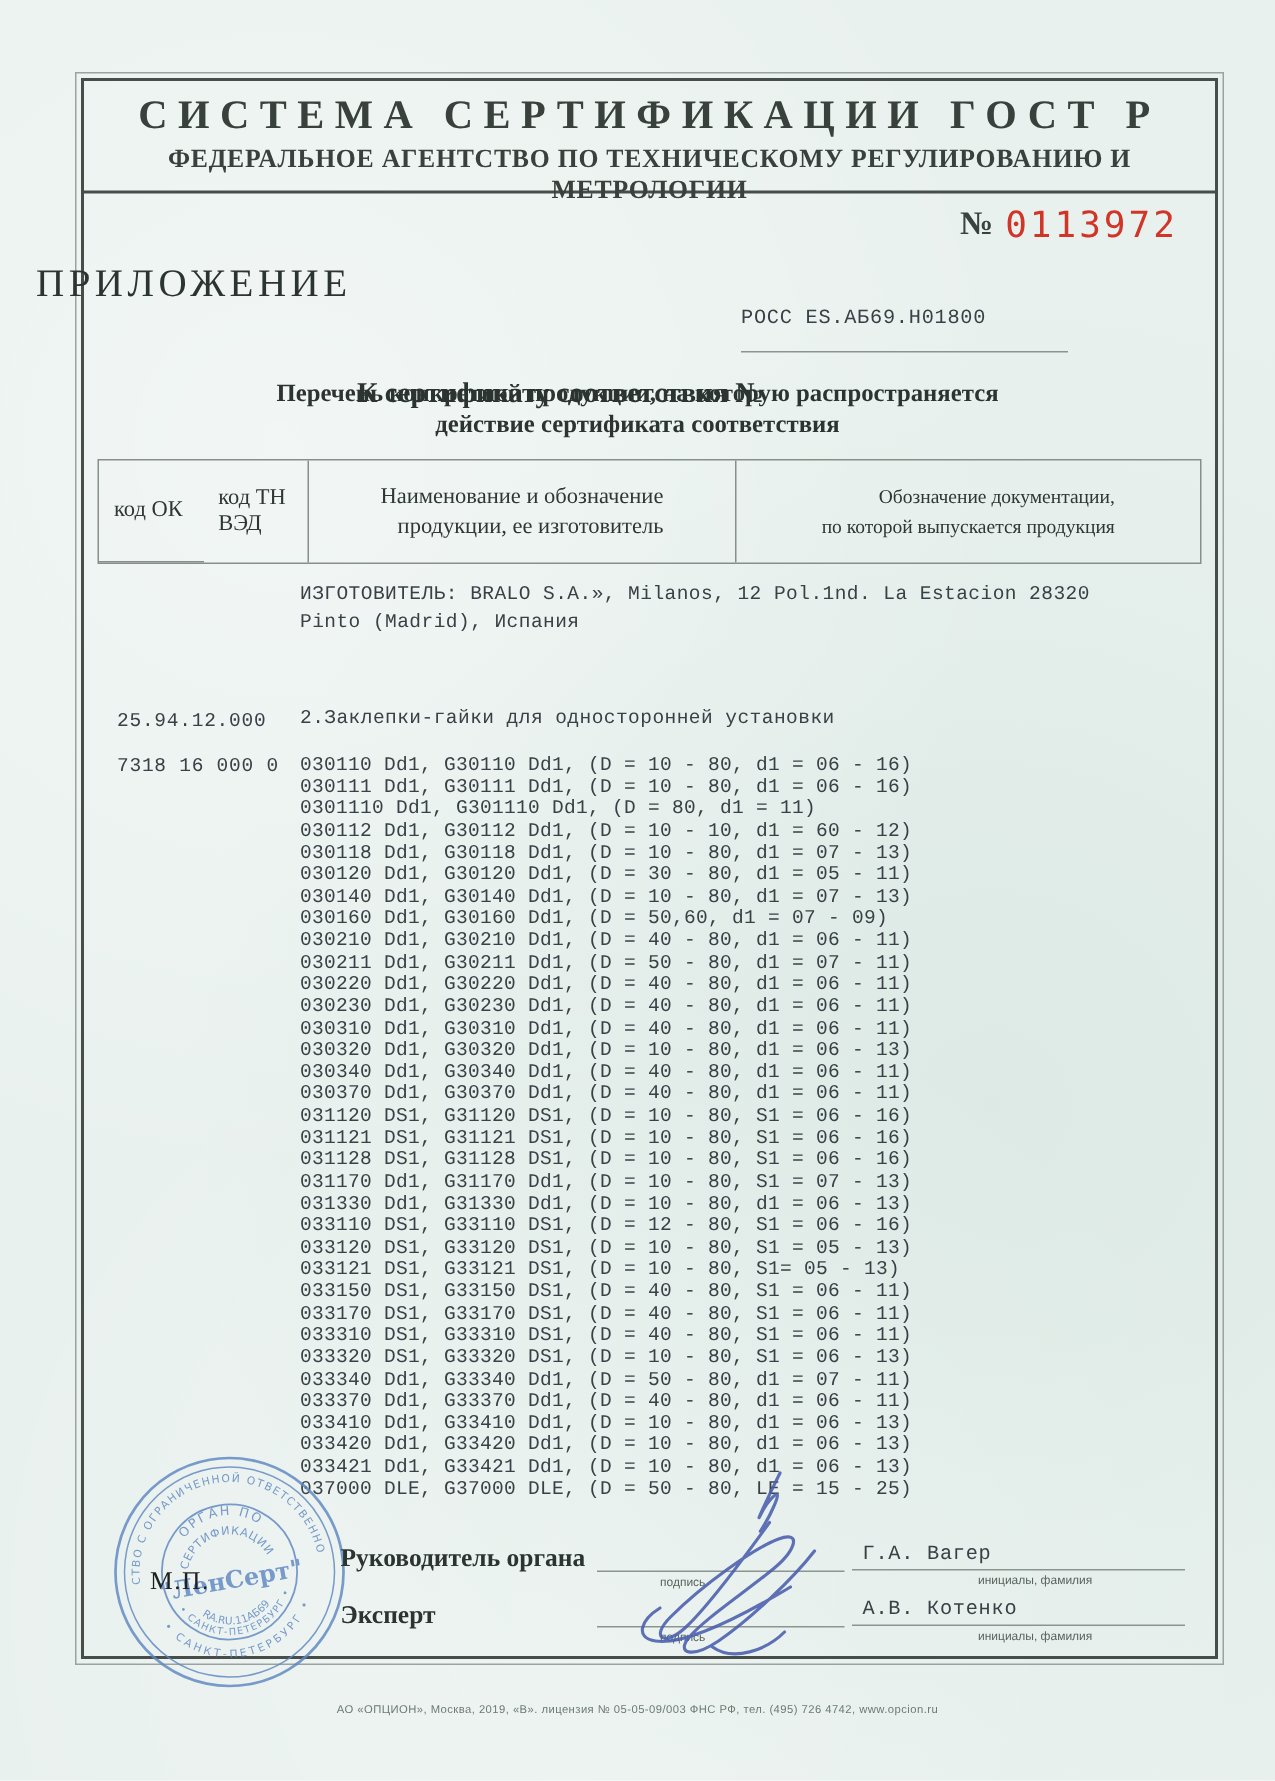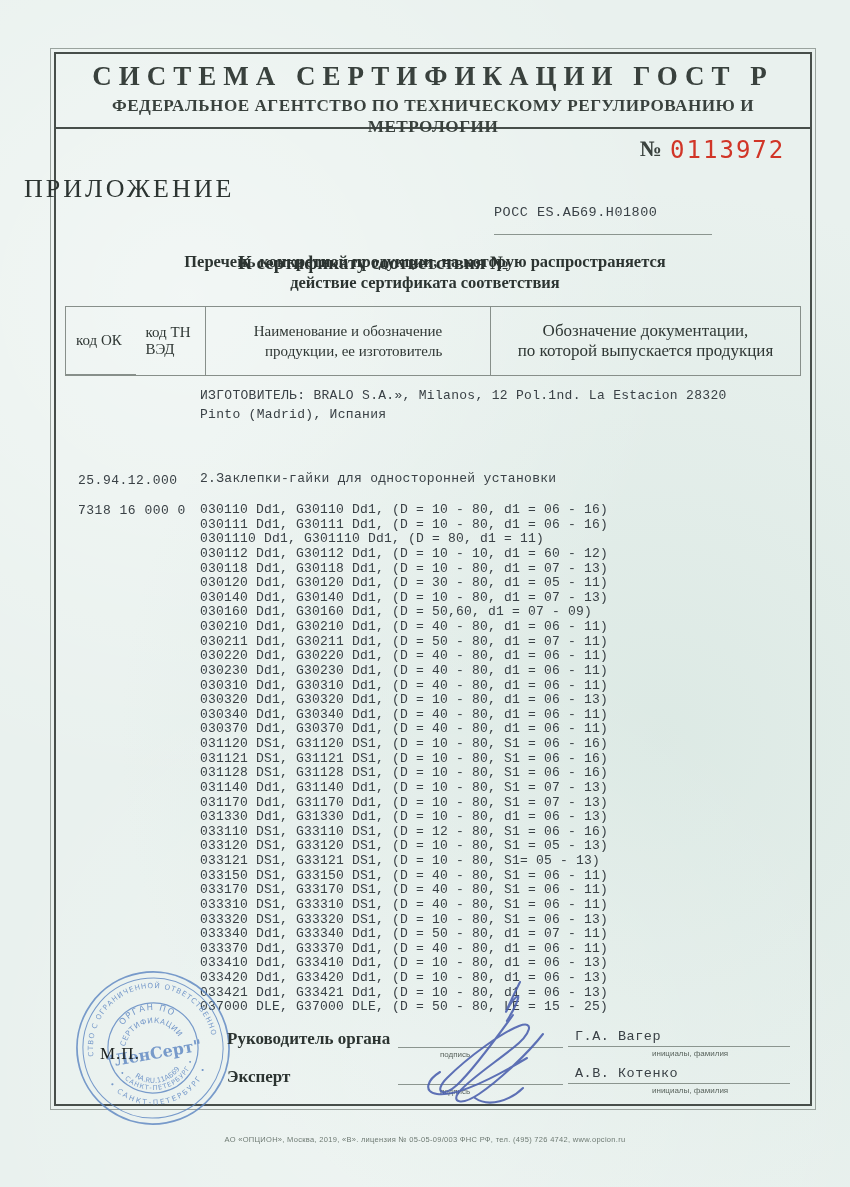--- a/index.html
+++ b/index.html
@@ -70,21 +70,21 @@
   .spec-table{
     left:65px;top:306px;width:736px;height:70px;
     border:1px solid #878f8a;
     display:flex;
     box-sizing:border-box;
   }
   .spec-table .c1{width:140px;border-right:1px solid #878f8a;display:flex;flex-direction:row;box-sizing:border-box;justify-content:flex-end;}
   .spec-table .c1 .cell{flex:1;display:flex;align-items:center;padding-left:10px;font-size:15px;box-sizing:border-box;}
   .spec-table .c1 .cell.top{border-bottom:1px solid #878f8a;}
   .spec-table .c2{width:285px;border-right:1px solid #878f8a;display:flex;align-items:center;justify-content:center;text-align:right;font-size:15px;line-height:20px;white-space:pre-line;box-sizing:border-box;}
-  .spec-table .c3{flex:1;display:flex;align-items:center;justify-content:center;text-align:center;font-size:17px;line-height:20px;white-space:pre-line;box-sizing:border-box;}
+  .spec-table .c3{flex:1;display:flex;align-items:center;justify-content:center;text-align:right;font-size:13px;line-height:20px;white-space:pre-line;box-sizing:border-box;}
   
   .mono{font-family:"Liberation Mono",monospace;color:#3a4146;}
   .manufacturer{left:200px;top:386px;font-size:13px;line-height:19px;white-space:pre-line;letter-spacing:.3px;}
   .ok-code{left:78px;top:473px;font-size:13px;letter-spacing:.5px;}
   .group-title{left:200px;top:471px;font-size:13px;letter-spacing:.3px;}
   .tnved-code{left:78px;top:503px;font-size:13px;letter-spacing:.5px;}
   .code-list{left:200px;top:503px;}
   .code-line{font-family:"Liberation Mono",monospace;color:#3a4146;font-size:13px;line-height:14.62px;letter-spacing:.2px;white-space:pre;}
   
   .sig-label{font-size:17px;font-weight:bold;color:#2c3431;}
@@ -171,21 +171,20 @@
       <div class="code-line">030211 Dd1, G30211 Dd1, (D = 50 - 80, d1 = 07 - 11)</div>
       <div class="code-line">030220 Dd1, G30220 Dd1, (D = 40 - 80, d1 = 06 - 11)</div>
       <div class="code-line">030230 Dd1, G30230 Dd1, (D = 40 - 80, d1 = 06 - 11)</div>
       <div class="code-line">030310 Dd1, G30310 Dd1, (D = 40 - 80, d1 = 06 - 11)</div>
       <div class="code-line">030320 Dd1, G30320 Dd1, (D = 10 - 80, d1 = 06 - 13)</div>
       <div class="code-line">030340 Dd1, G30340 Dd1, (D = 40 - 80, d1 = 06 - 11)</div>
       <div class="code-line">030370 Dd1, G30370 Dd1, (D = 40 - 80, d1 = 06 - 11)</div>
       <div class="code-line">031120 DS1, G31120 DS1, (D = 10 - 80, S1 = 06 - 16)</div>
       <div class="code-line">031121 DS1, G31121 DS1, (D = 10 - 80, S1 = 06 - 16)</div>
       <div class="code-line">031128 DS1, G31128 DS1, (D = 10 - 80, S1 = 06 - 16)</div>
-      <div class="code-line">031140 Dd1, G31140 Dd1, (D = 10 - 80, S1 = 07 - 13)</div>
       <div class="code-line">031170 Dd1, G31170 Dd1, (D = 10 - 80, S1 = 07 - 13)</div>
       <div class="code-line">031330 Dd1, G31330 Dd1, (D = 10 - 80, d1 = 06 - 13)</div>
       <div class="code-line">033110 DS1, G33110 DS1, (D = 12 - 80, S1 = 06 - 16)</div>
       <div class="code-line">033120 DS1, G33120 DS1, (D = 10 - 80, S1 = 05 - 13)</div>
       <div class="code-line">033121 DS1, G33121 DS1, (D = 10 - 80, S1= 05 - 13)</div>
       <div class="code-line">033150 DS1, G33150 DS1, (D = 40 - 80, S1 = 06 - 11)</div>
       <div class="code-line">033170 DS1, G33170 DS1, (D = 40 - 80, S1 = 06 - 11)</div>
       <div class="code-line">033310 DS1, G33310 DS1, (D = 40 - 80, S1 = 06 - 11)</div>
       <div class="code-line">033320 DS1, G33320 DS1, (D = 10 - 80, S1 = 06 - 13)</div>
       <div class="code-line">033340 Dd1, G33340 Dd1, (D = 50 - 80, d1 = 07 - 11)</div>

